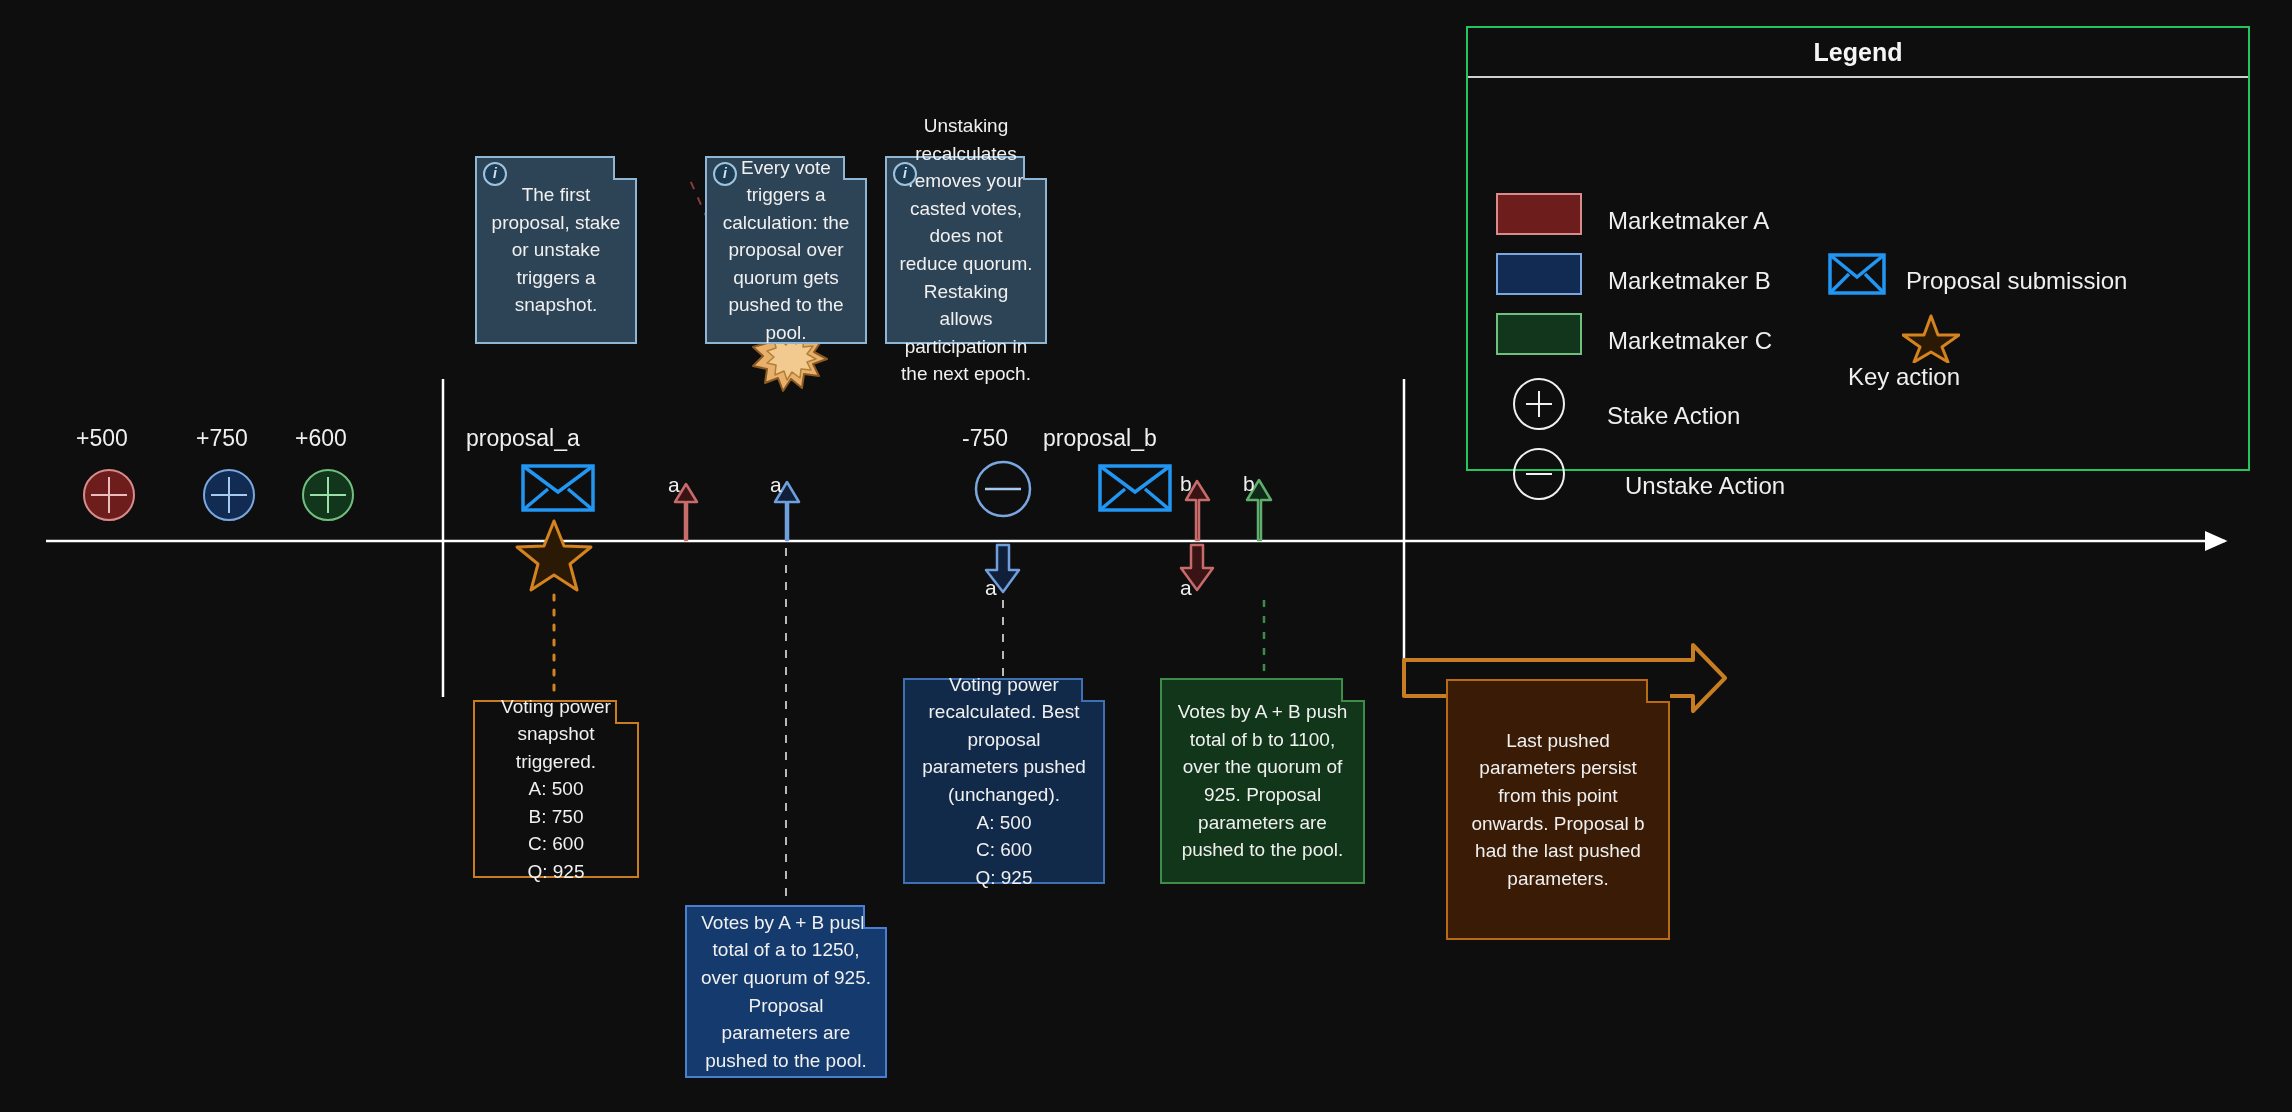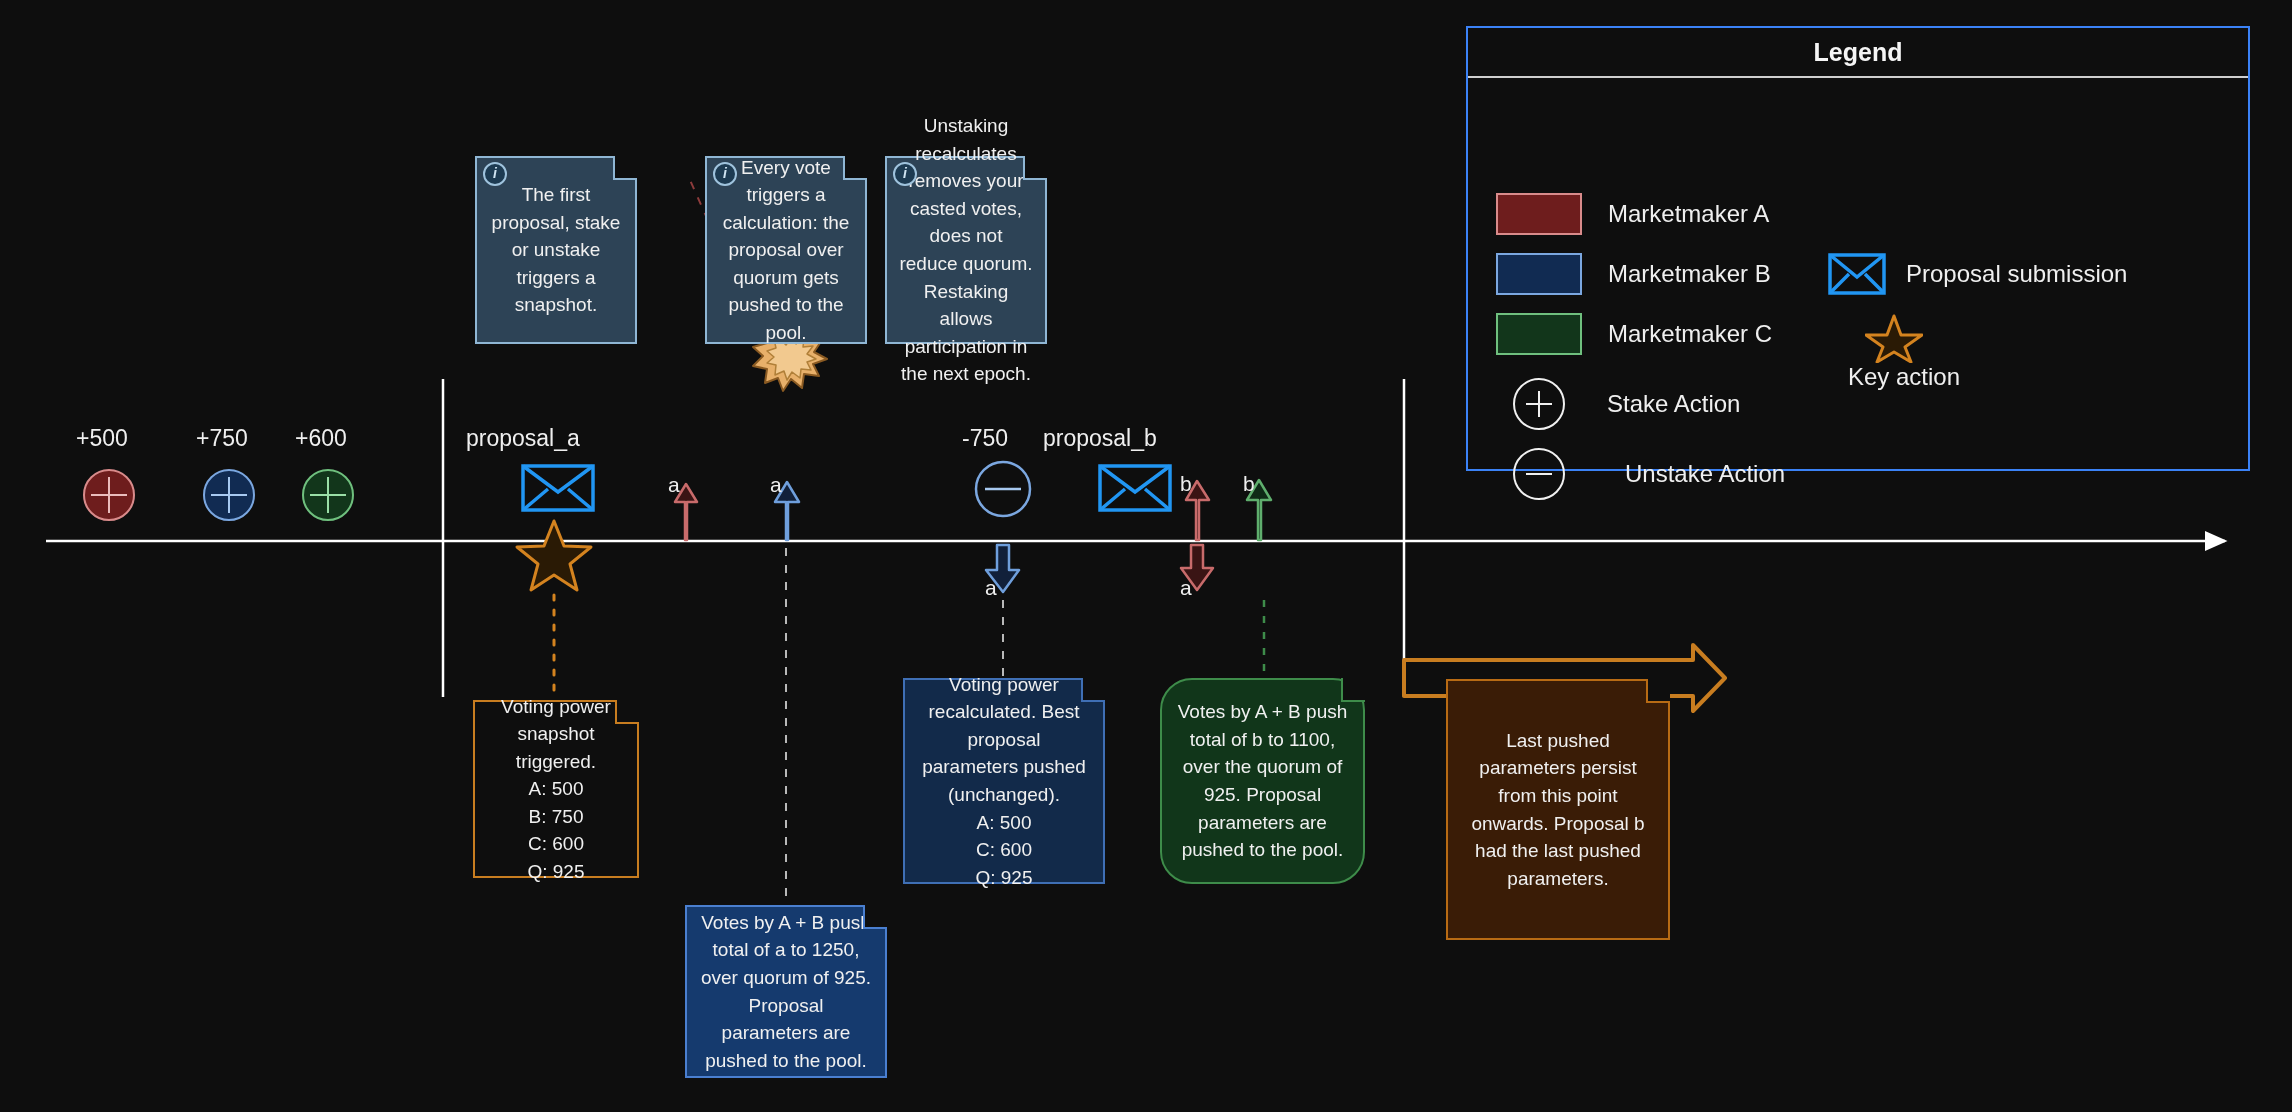--- a/index.html
+++ b/index.html
@@ -90,38 +90,38 @@
   }
   .lbl.small { font-size: 21px; }
 
   
   .legend {
     position: absolute;
     left: 1466px;
     top: 26px;
     width: 784px;
     height: 445px;
-    border: 2px solid #3b82f6;
+    border: 2px solid #22c55e;
     background: #0e0e0e;
     box-sizing: border-box;
   }
   .legend-title {
     height: 48px;
     line-height: 48px;
     text-align: center;
     font-weight: bold;
     font-size: 25px;
     border-bottom: 2px solid #cfcfcf;
     color: #f5f5f5;
   }
   .legend-body { position: relative; height: 393px; }
   .legend-row {
     position: absolute;
     display: flex;
-    align-items: center;
+    align-items: flex-end;
   }
   .swatch {
     width: 86px;
     height: 42px;
     border: 2px solid;
     box-sizing: border-box;
   }
   .sw-a { background: #6e1d1d; border-color: #d98b8b; }
   .sw-b { background: #112b52; border-color: #7ba7e0; }
   .sw-c { background: #12361b; border-color: #6fc07e; }
@@ -294,21 +294,21 @@
   </div>
 
   <div class="note navy" style="left:903px; top:678px; width:202px; height:206px;">
     <span class="fold"></span>
     <span class="txt">Voting power recalculated. Best proposal parameters pushed (unchanged).
 A: 500
 C: 600
 Q: 925</span>
   </div>
 
-  <div class="note green" style="left:1160px; top:678px; width:205px; height:206px;border-radius:32px;">
+  <div class="note green" style="left:1160px; top:678px; width:205px; height:206px;">
     <span class="fold"></span>
     <span class="txt">Votes by A + B push total of b to 1100, over the quorum of 925. Proposal parameters are pushed to the pool.</span>
   </div>
 
   <div class="note brown" style="left:1446px; top:679px; width:224px; height:261px;text-align:center;">
     <span class="fold"></span>
     <span class="txt">Last pushed parameters persist from this point onwards. Proposal b had the last pushed parameters.</span>
   </div>
 
   <div class="legend">

